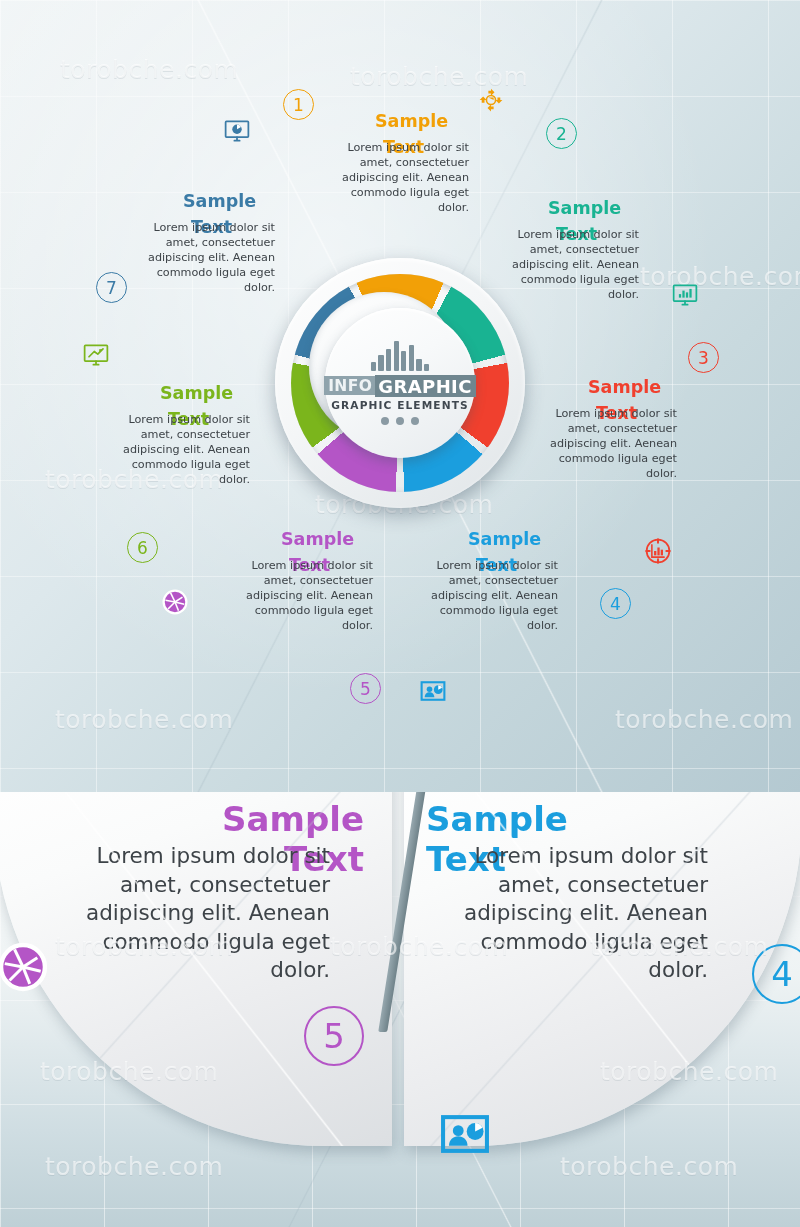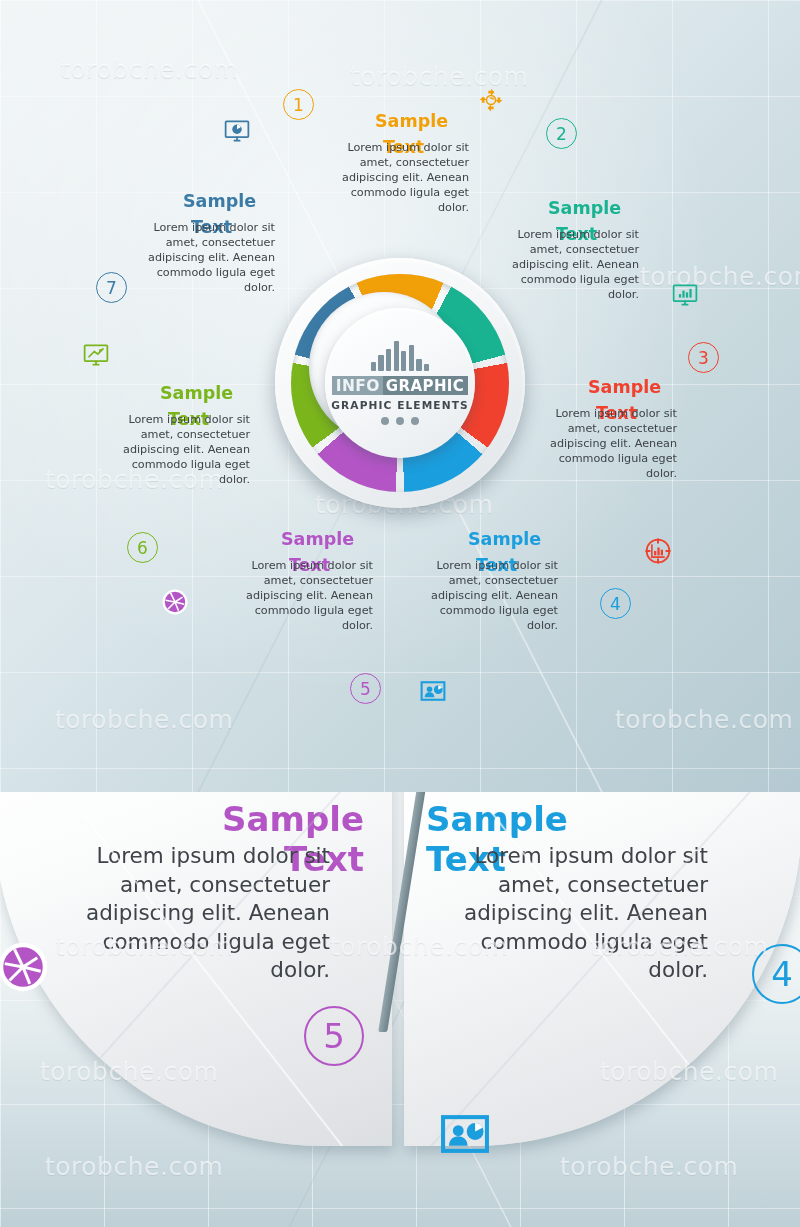--- a/index.html
+++ b/index.html
@@ -116,21 +116,21 @@
     display:flex; flex-direction:column; align-items:center; justify-content:center;
   }
   .barchart{ display:flex; align-items:flex-end; gap:2.4px; height:30px; margin-bottom:5px; }
   .barchart i{ display:block; width:5.2px; background:#7d929c; border-radius:1px; }
   .logo-line{ display:flex; align-items:center; height:19px; }
   .logo-info{
     background:#8fa3ac; color:#eef3f5; font-size:15.5px; font-weight:bold;
     letter-spacing:.4px; padding:1px 3px 0 4px; display:flex; align-items:center;
   }
   .logo-graphic{
-    background:#6f868f; color:#ffffff; font-size:15px; font-weight:bold;
+    background:#6f868f; color:#ffffff; font-size:18px; font-weight:bold;
     letter-spacing:.4px; padding:1px 4px 0 3px; display:flex; align-items:center;
   }
   .logo-sub{
     margin-top:4px; font-size:10.6px; font-weight:bold; letter-spacing:1.1px; color:#404850;
   }
   .dots{ display:flex; gap:7px; margin-top:6px; }
   .dots i{ width:8px; height:8px; border-radius:50%; background:#8a9aa3; display:block; }
 
   
   #strip{

